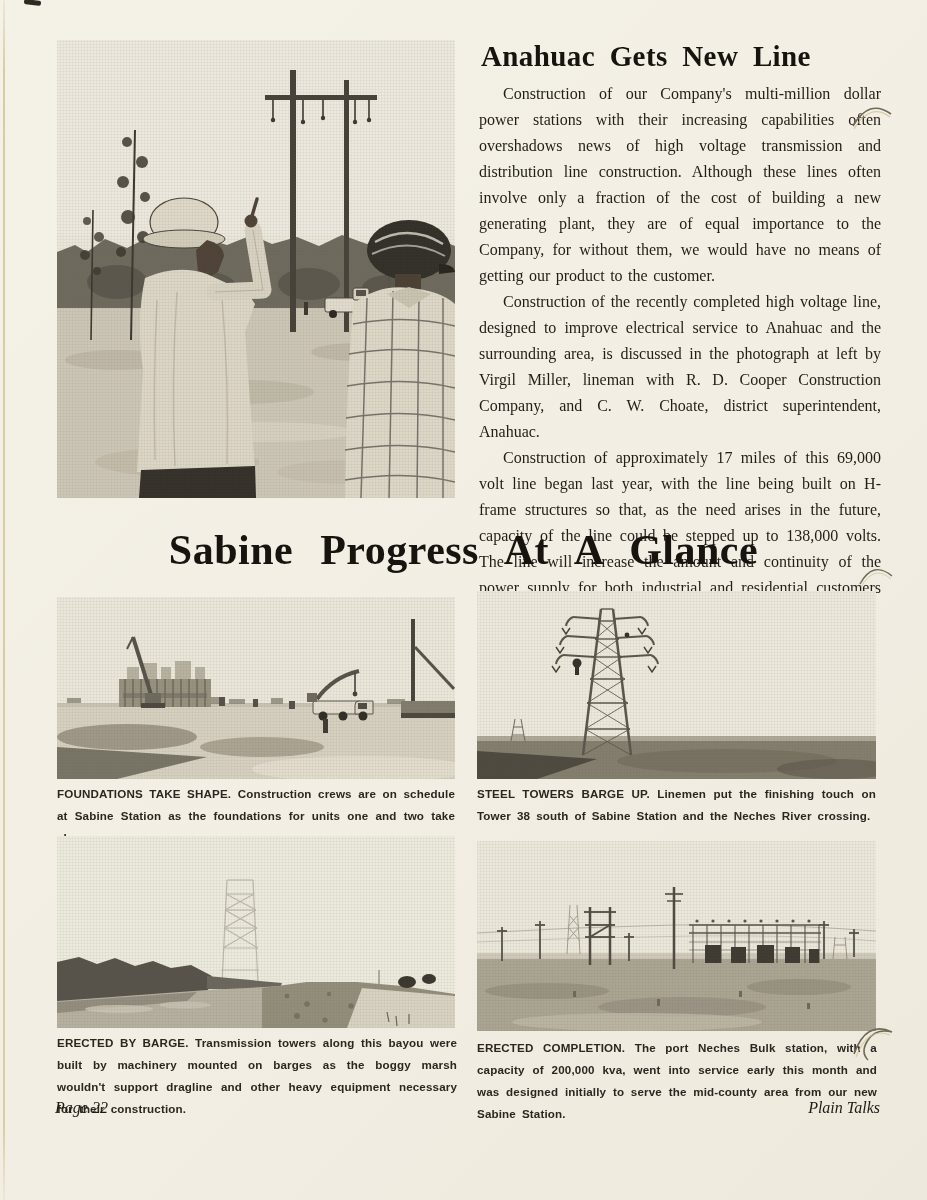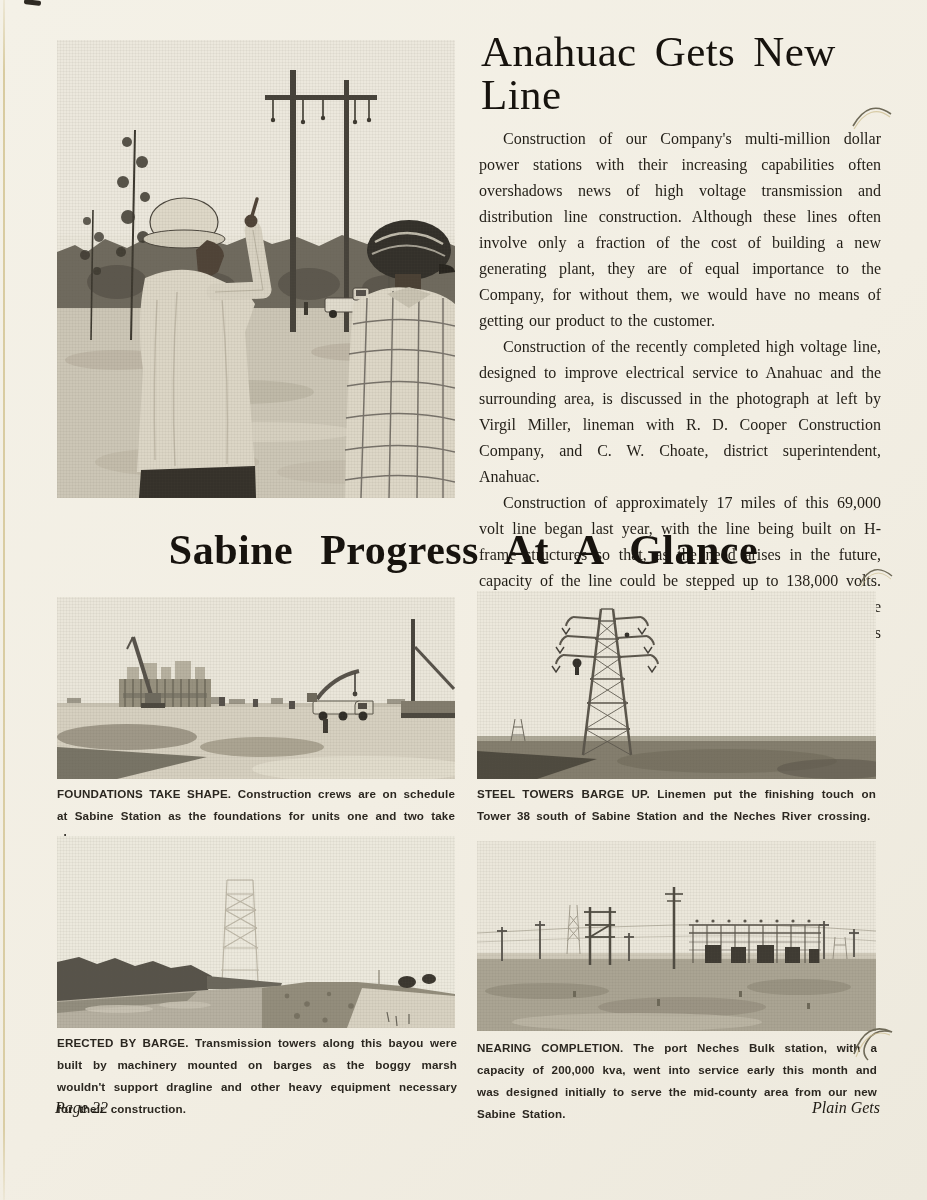--- a/index.html
+++ b/index.html
@@ -19,21 +19,21 @@
   figure.photo::after{content:"";position:absolute;inset:0;pointer-events:none;background:
     repeating-linear-gradient(0deg,rgba(90,84,70,.055) 0 1px,transparent 1px 3px),
     repeating-linear-gradient(90deg,rgba(90,84,70,.05) 0 1px,transparent 1px 3px);}
   .photo-main{left:57px;top:40px;width:398px;height:458px;}
   .photo-foundations{left:57px;top:597px;width:398px;height:182px;}
   .photo-tower{left:477px;top:591px;width:399px;height:188px;}
   .photo-bayou{left:57px;top:836px;width:398px;height:192px;}
   .photo-substation{left:477px;top:841px;width:399px;height:190px;}
   
   .article{position:absolute;left:479px;top:30px;width:402px;}
-  .article h1{margin:0 0 10px 2px;font-size:43px;line-height:1;font-weight:normal;
+  .article h1{margin:12px 0 10px 2px;font-size:29px;line-height:1;font-weight:bold;
     word-spacing:7px;letter-spacing:.4px;color:#17130e;}
   .article p{margin:0;font-size:16px;line-height:26px;text-align:justify;
     text-indent:24px;word-spacing:1.5px;color:#221e17;}
   
   .sabine-title{position:absolute;left:0;right:0;top:513px;margin:16px;text-align:center;
     font-size:42px;line-height:1;font-weight:bold;word-spacing:16px;letter-spacing:.5px;color:#17130e;}
   
   .caption{position:absolute;margin:0;font-family:"Liberation Sans",sans-serif;font-weight:bold;
     font-size:11.6px;line-height:22px;color:#2b2720;text-align:justify;word-spacing:2.6px;letter-spacing:.15px;}
   .cap-foundations{left:57px;top:783px;width:398px;}
@@ -417,24 +417,24 @@
       </g>
       <g stroke="#8a8476" stroke-width="1" fill="none" opacity=".8">
         <line x1="358" y1="96" x2="356" y2="118"></line>
           <line x1="368" y1="96" x2="370" y2="118"></line>
           <line x1="357" y1="104" x2="369" y2="104"></line>
       </g>
     </svg>
   </figure>
 
   <p class="caption cap-bayou"><span>ERECTED BY BARGE.</span> <span>Transmission towers along this bayou were built by machinery mounted on barges as the boggy marsh wouldn't support dragline and other heavy equipment necessary for their construction.</span></p>
-  <p class="caption cap-substation"><span>NEARING COMPLETION.</span> <span>The port Neches Bulk station, with a capacity of 200,000 kva, went into service early this month and was designed initially to serve the mid-county area from our new Sabine Station.</span></p>
+  <p class="caption cap-substation"><span>ERECTED COMPLETION.</span> <span>The port Neches Bulk station, with a capacity of 200,000 kva, went into service early this month and was designed initially to serve the mid-county area from our new Sabine Station.</span></p>
 
   <div class="folio folio-left">Page 22</div>
-  <div class="folio folio-right">Plain Gets</div>
+  <div class="folio folio-right">Plain Talks</div>
 
   <svg class="curl" style="left:847px;top:90px" width="52" height="46">
     <path d="M6 36 Q22 8 44 24" stroke="#6f6a58" stroke-width="1.6" fill="none"></path>
     <path d="M7 39 Q23 12 43 27" stroke="#cdbd8e" stroke-width="1.2" fill="none" opacity=".7"></path>
   </svg>
   <svg class="curl" style="left:856px;top:556px" width="42" height="38">
     <path d="M4 28 Q17 4 36 20" stroke="#6f6a58" stroke-width="1.4" fill="none"></path>
     <path d="M5 31 Q18 8 35 23" stroke="#cdbd8e" stroke-width="1" fill="none" opacity=".65"></path>
   </svg>
   <svg class="curl" style="left:846px;top:1014px" width="56" height="52">

